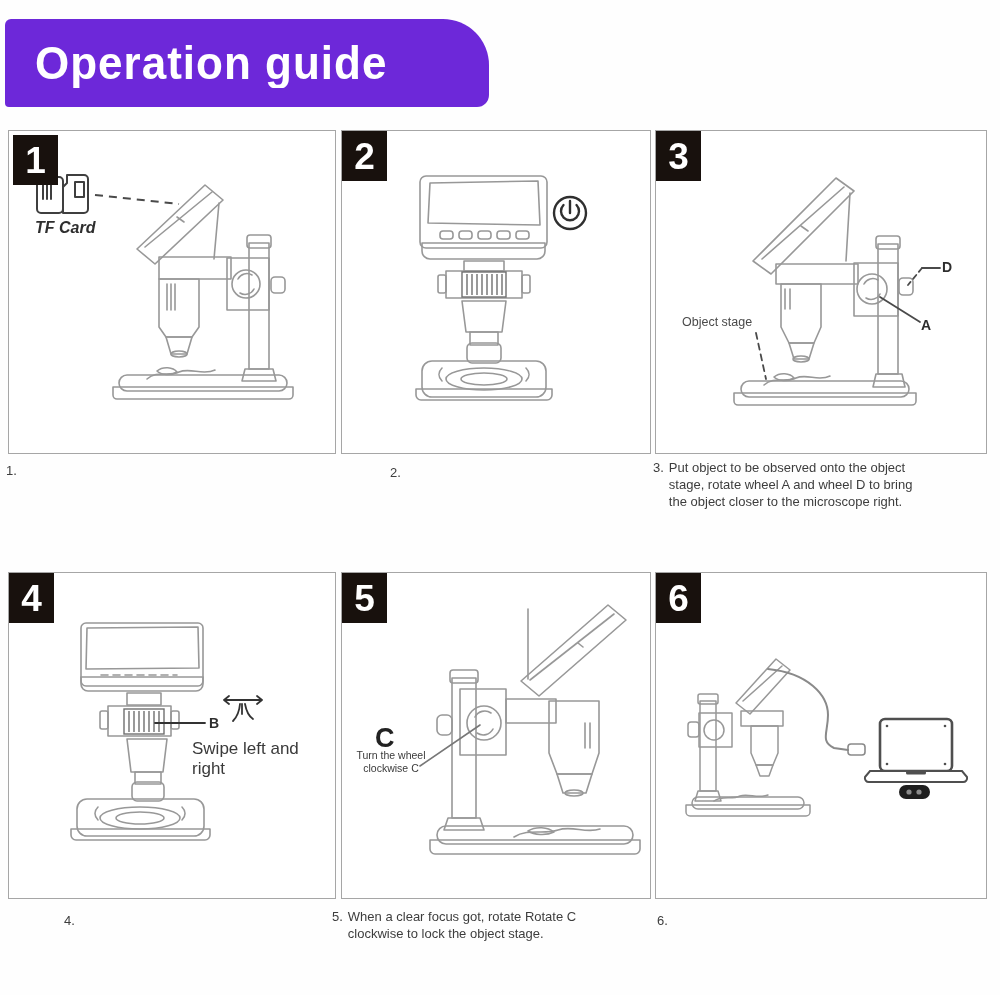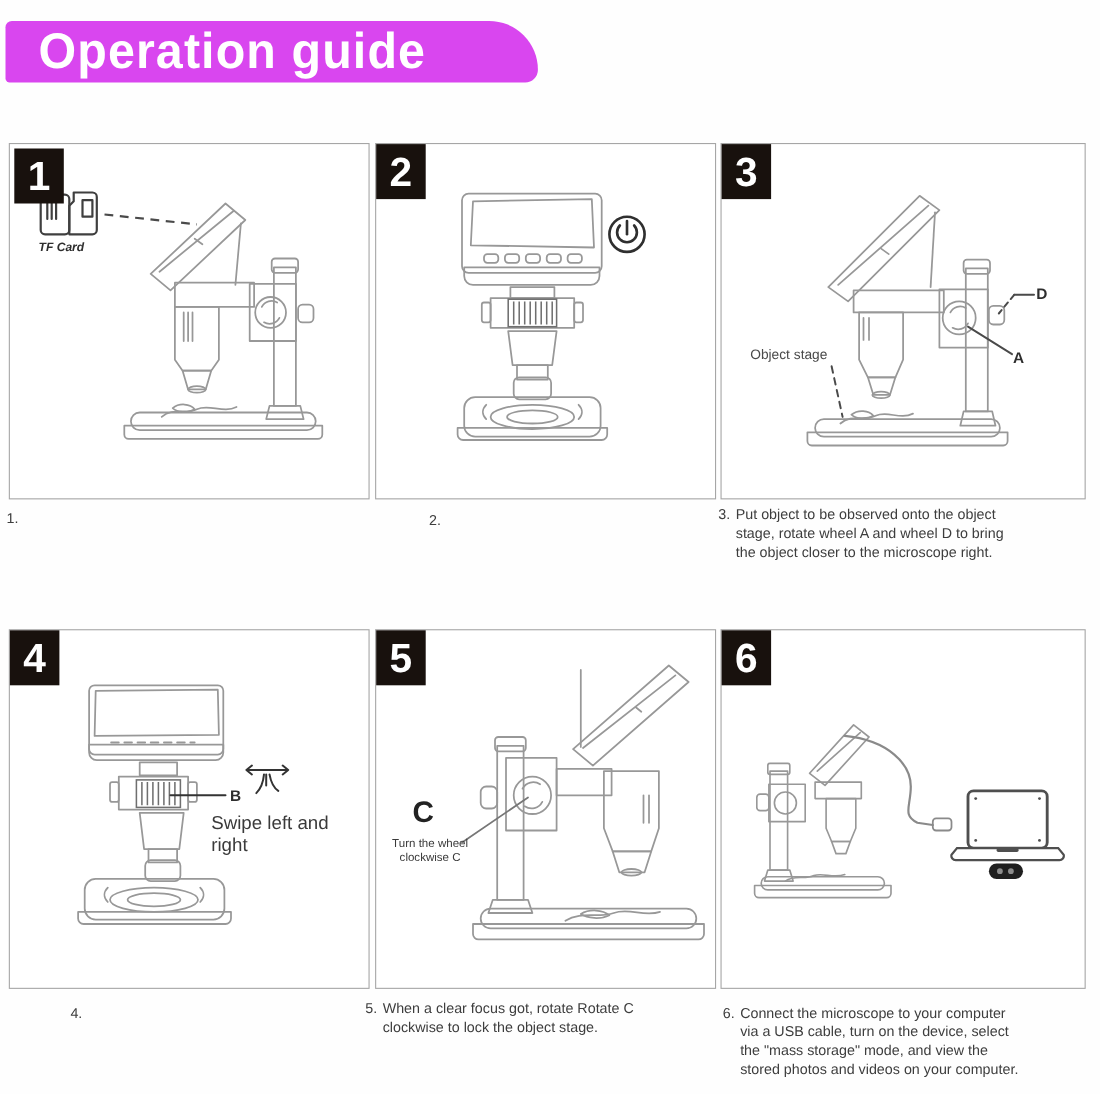--- a/index.html
+++ b/index.html
@@ -1,21 +1,21 @@
 <!DOCTYPE html>
 <html><head>
 <meta charset="utf-8">
 <style>
   html,body{margin:0;padding:0;background:#ffffff;}
   body{width:1000px;height:995px;overflow:hidden;font-family:"Liberation Sans",sans-serif;}
   #page{position:relative;width:1000px;height:995px;background:#fefefe;}
 
   
-  #banner{position:absolute;left:5px;top:19px;width:484px;height:56px;
-    background:#d946ef;border-radius:6px 46px 12px 4px;
+  #banner{position:absolute;left:5px;top:19px;width:484px;height:88px;
+    background:#6d28d9;border-radius:6px 46px 12px 4px;
     display:flex;align-items:center;}
   #banner .title{color:#ffffff;font-size:44px;font-weight:bold;letter-spacing:1px;
     padding-left:30px;transform:scaleY(1.04);}
 
   
   .panel{position:absolute;background:#ffffff;border:1px solid #a6a6a6;}
   #p1{left:8px;  top:130px;width:326px;height:322px;}
   #p2{left:341px;top:130px;width:308px;height:322px;}
   #p3{left:655px;top:130px;width:330px;height:322px;}
   #p4{left:8px;  top:572px;width:326px;height:325px;}
@@ -36,28 +36,28 @@
   #c1{left:6px;  top:462px;width:332px;}
   #c2{left:390px;top:464px;width:250px;}
   #c3{left:653px;top:459px;width:336px;}
   #c4{left:64px; top:912px;width:250px;}
   #c5{left:332px;top:908px;width:306px;}
   #c6{left:657px;top:912px;width:330px;}
 
   
   .lbl{position:absolute;color:#2e2e2e;}
   .lbl-letter{font-size:14px;font-weight:bold;}
-  #tf-label{left:26px;top:88px;font-size:11px;font-weight:bold;font-style:italic;}
+  #tf-label{left:26px;top:88px;font-size:16px;font-weight:bold;font-style:italic;}
   #objstage-label{left:26px;top:184px;font-size:12.5px;font-weight:normal;color:#4a4a4a;}
   #a-label{left:265px;top:186px;}
   #d-label{left:286px;top:128px;}
   #b-label{left:200px;top:142px;}
   #swipe-label{left:183px;top:166px;font-size:17px;color:#3a3a3a;}
   #c-label{left:33px;top:150px;font-size:27px;font-weight:bold;color:#222;}
-  #turn-label{left:4px;top:188px;font-size:10.5px;color:#3a3a3a;text-align:center;white-space:pre-line;line-height:13px;width:90px;}
+  #turn-label{left:4px;top:176px;font-size:10.5px;color:#3a3a3a;text-align:center;white-space:pre-line;line-height:13px;width:90px;}
 </style>
 </head>
 <body>
 
 <div id="page">
 
   <div id="banner">
     <span class="title">Operation guide</span>
   </div>
 
@@ -328,19 +328,15 @@
   <div id="c4" class="caption">
     <span class="cap-num">4.</span>
   </div>
   <div id="c5" class="caption">
     <span class="cap-num">5.</span>
     <span class="cap-text">When a clear focus got, rotate Rotate C
 clockwise to lock the object stage.</span>
   </div>
   <div id="c6" class="caption">
     <span class="cap-num">6.</span>
-    <span class="cap-text">Connect the microscope to your computer
-via a USB cable, turn on the device, select
-the "mass storage" mode, and view the
-stored photos and videos on your computer.</span>
   </div>
 
 </div>
 
 </body></html>

